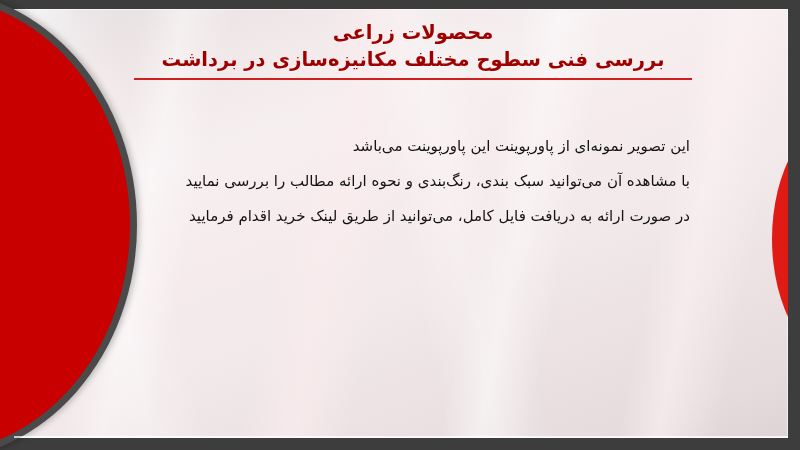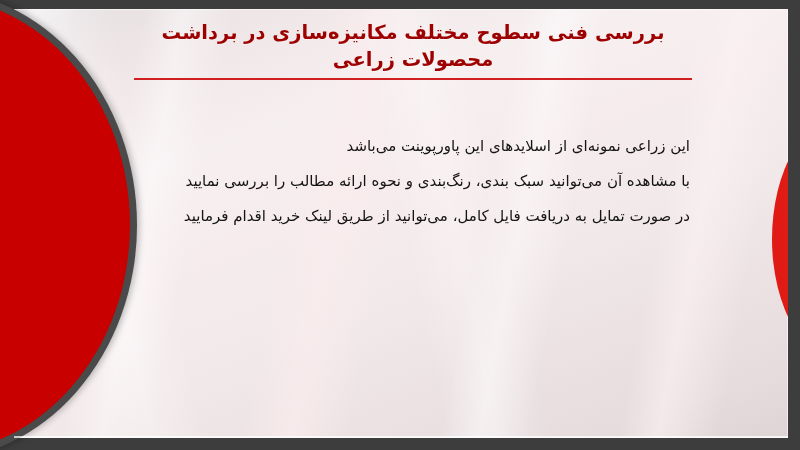--- a/index.html
+++ b/index.html
@@ -162,29 +162,29 @@
 <div class="slide">
 
   <div class="panel">
 
     <div class="streaks"></div>
     <div class="streaks2"></div>
 
     <div class="disc-right"></div>
 
     <div class="title-block">
+      <div class="title-line">محصولات زراعی</div>
       <div class="title-line">بررسی فنی سطوح مختلف مکانیزه‌سازی در برداشت</div>
-      <div class="title-line">محصولات زراعی</div>
       <div class="title-rule"></div>
     </div>
 
     <div class="body-block">
-      <div class="body-line">این زراعی نمونه‌ای از اسلایدهای این پاورپوینت می‌باشد</div>
+      <div class="body-line">این تصویر نمونه‌ای از پاورپوینت این پاورپوینت می‌باشد</div>
       <div class="body-line">با مشاهده آن می‌توانید سبک بندی، رنگ‌بندی و نحوه ارائه مطالب را بررسی نمایید</div>
-      <div class="body-line">در صورت تمایل به دریافت فایل کامل، می‌توانید از طریق لینک خرید اقدام فرمایید</div>
+      <div class="body-line">در صورت ارائه به دریافت فایل کامل، می‌توانید از طریق لینک خرید اقدام فرمایید</div>
     </div>
 
     <div class="panel-edge-bottom"></div>
   </div>
 
   <div class="disc-left"></div>
 
 </div>
 
 </body></html>

